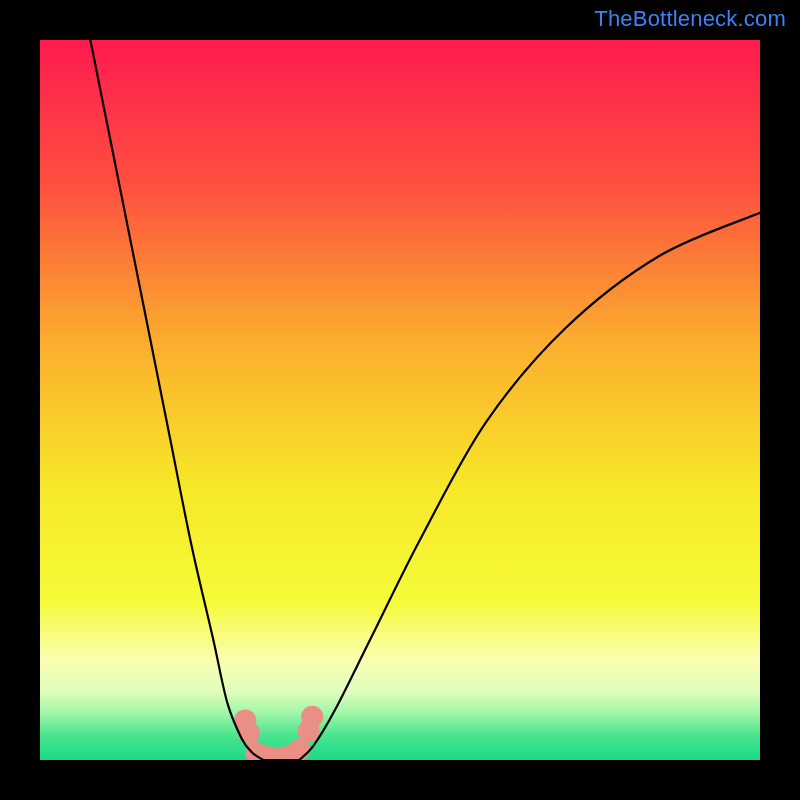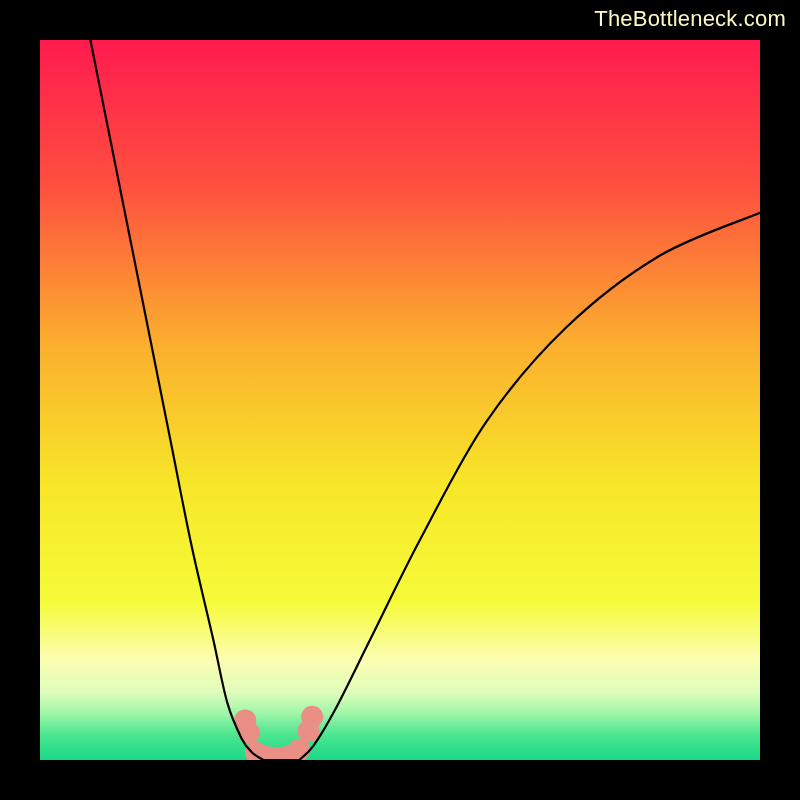--- a/index.html
+++ b/index.html
@@ -29,21 +29,21 @@
   .gradient {
     position: absolute;
     left: 0; top: 0; width: 100%; height: 100%;
   }
   .watermark {
     position: absolute;
     top: 6px;
     right: 14px;
     font-family: Arial, Helvetica, sans-serif;
     font-size: 22px;
-    color: #fef9c3;
+    color: #3b82f6;
     letter-spacing: 0.2px;
     user-select: none;
   }
   svg.curves {
     position: absolute;
     left: 0; top: 0; width: 100%; height: 100%;
   }
 </style>
 </head>
 <body>

